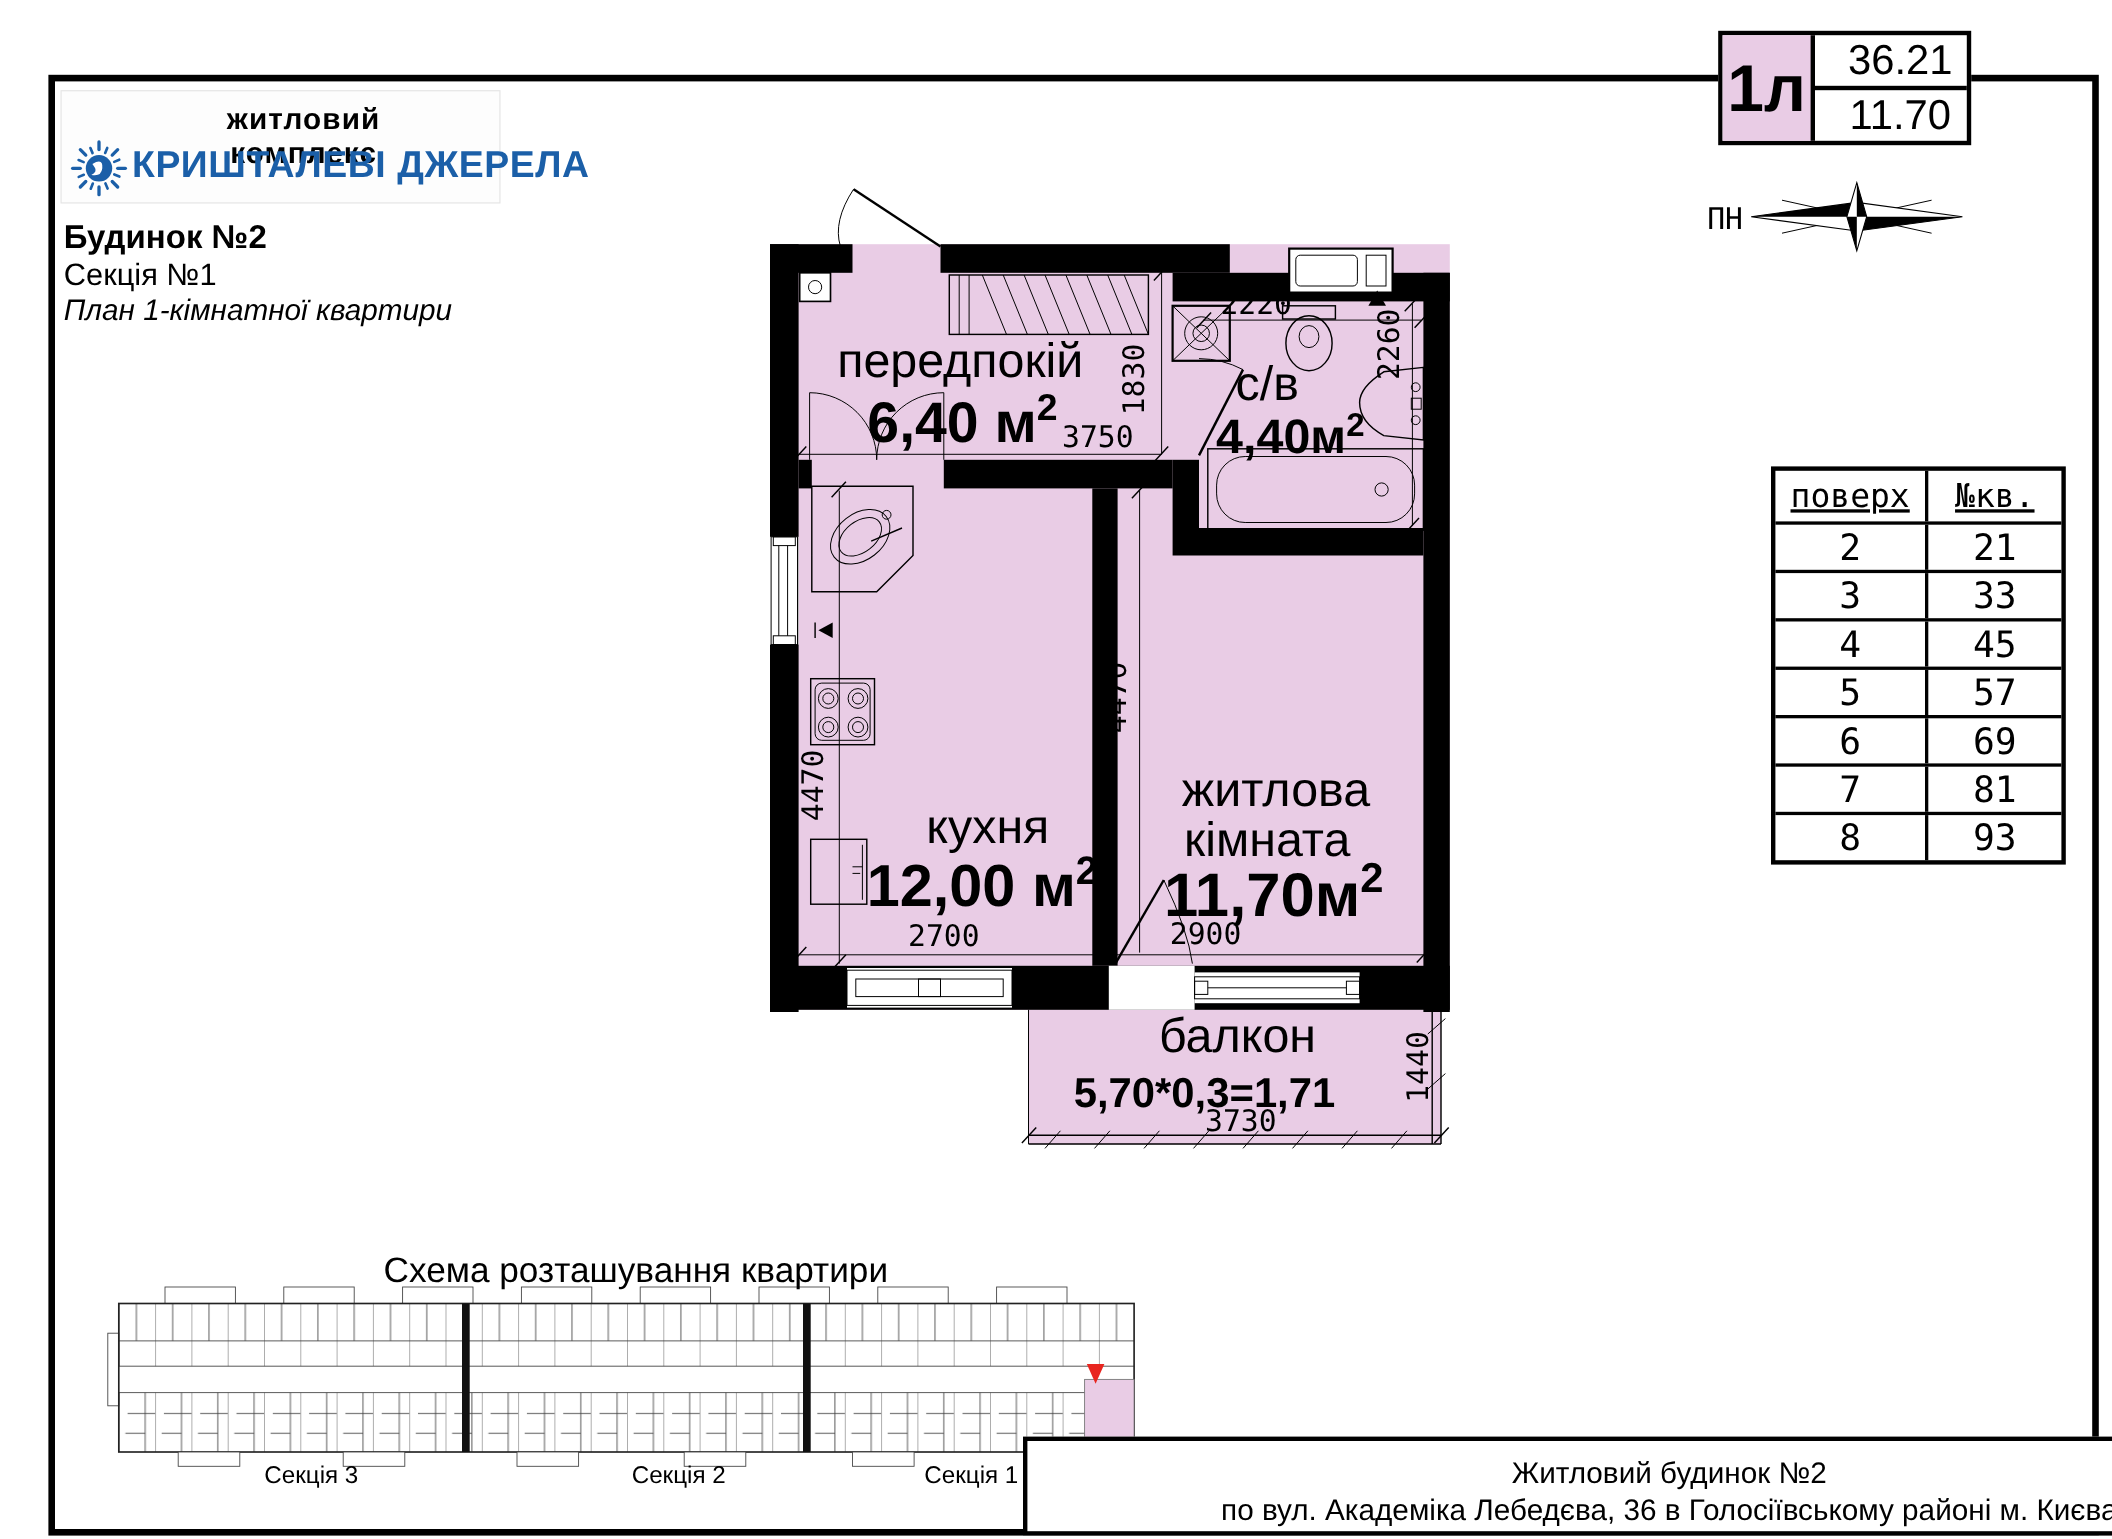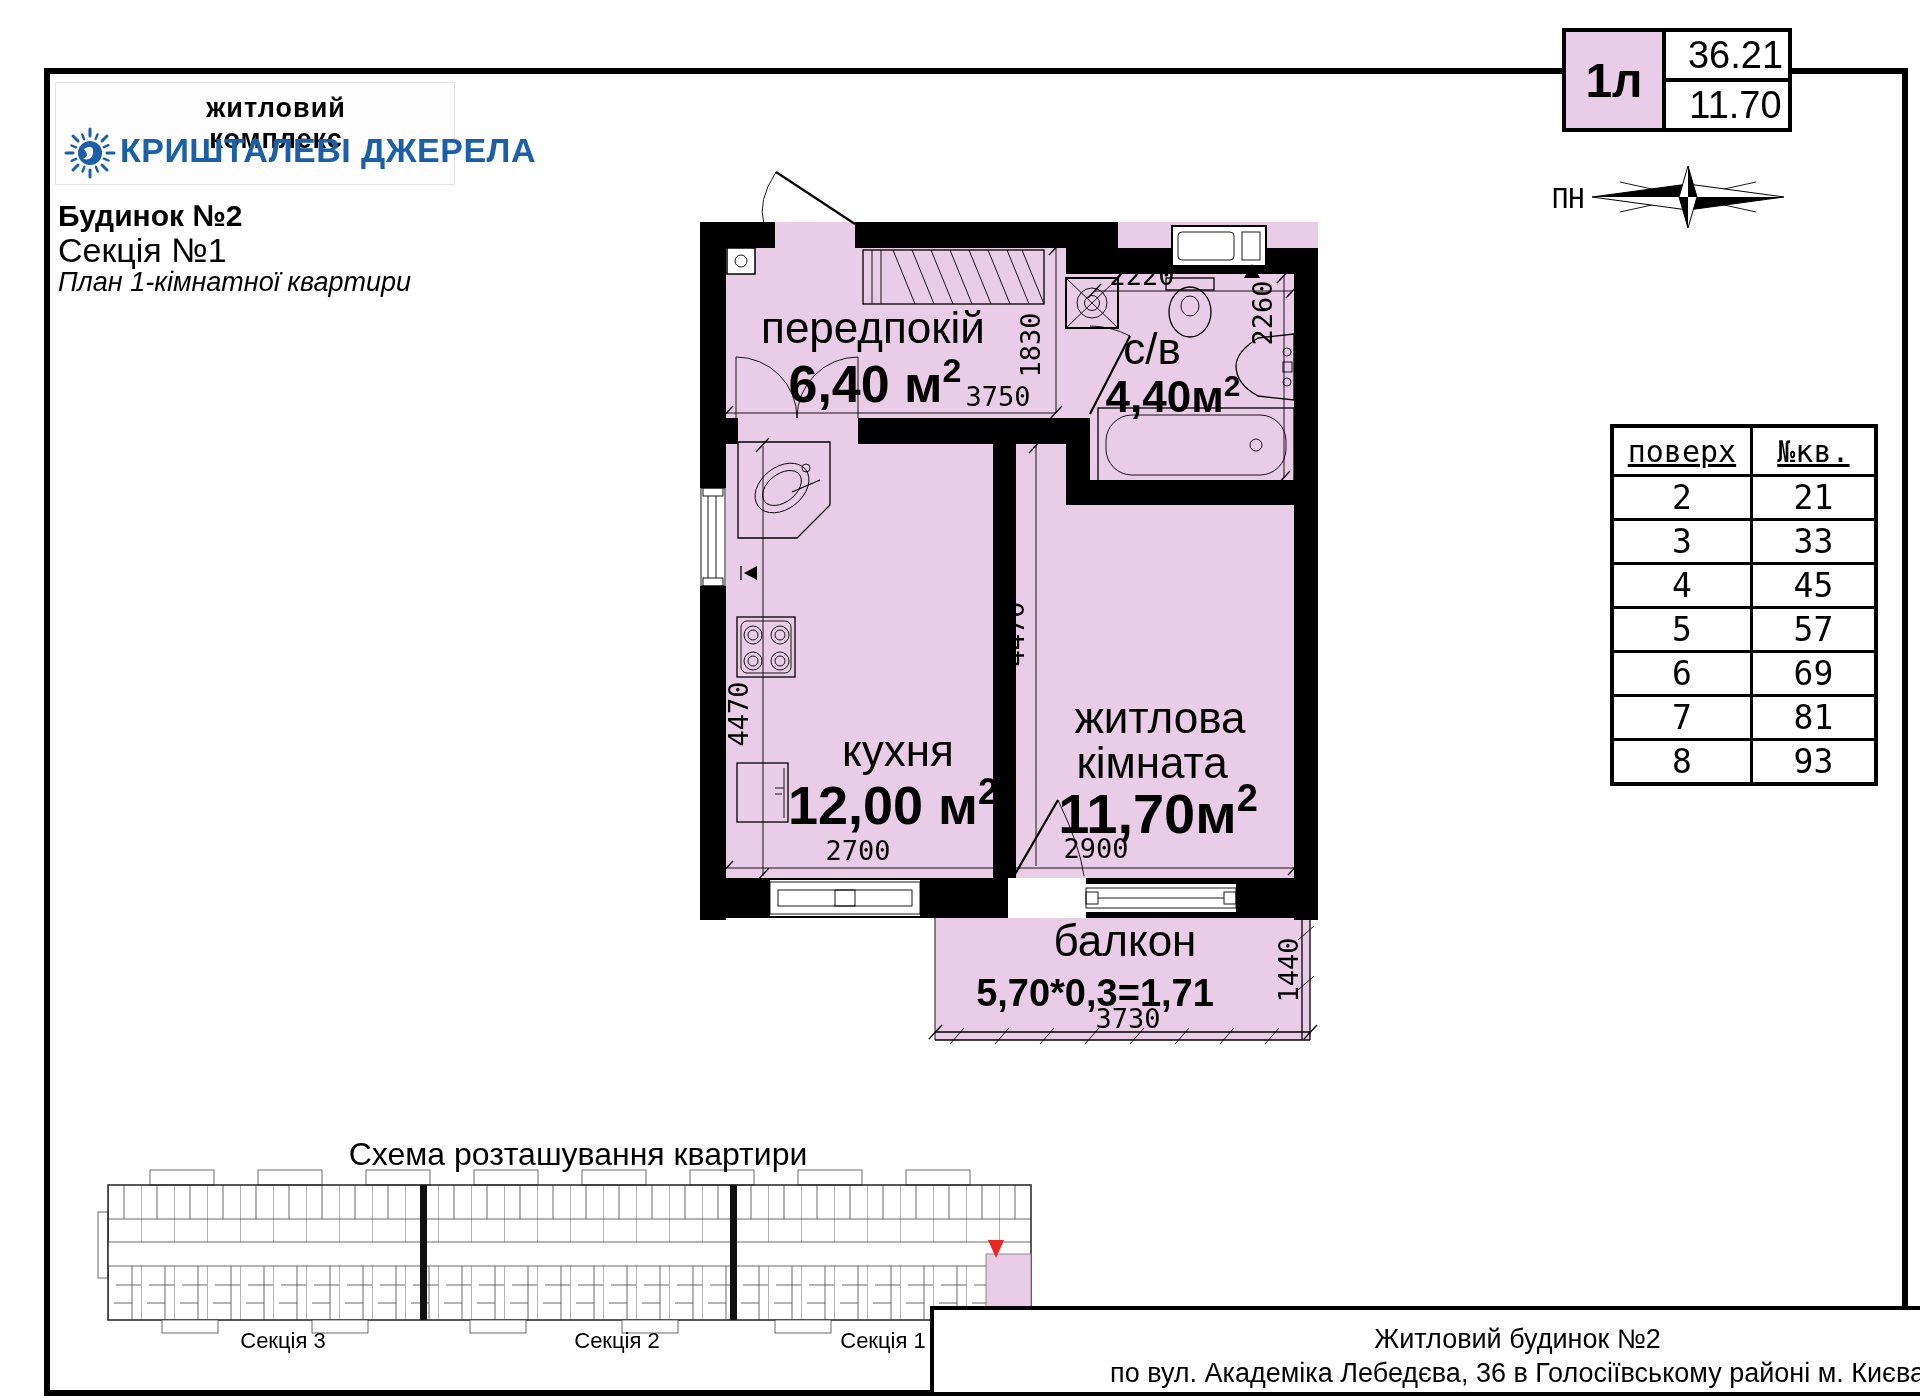--- a/index.html
+++ b/index.html
@@ -20,28 +20,28 @@
   
   .logo-box{position:absolute;left:55px;top:82px;width:400px;height:103px;
     background:#fdfdfd;border:1px solid #e3e3e3;z-index:3;}
   .logo-top{position:absolute;left:80px;top:10px;width:280px;text-align:center;
     font-weight:bold;font-size:27px;letter-spacing:1px;}
   .logo-name{position:absolute;left:64px;top:48px;width:330px;
     font-weight:bold;font-size:34px;letter-spacing:.5px;color:var(--brand-blue);white-space:nowrap;}
   .sun{position:absolute;left:8px;top:42px;}
   .title-block{position:absolute;left:58px;top:198px;z-index:3;}
   .t-building{font-size:30px;font-weight:bold;line-height:36px;}
-  .t-section{font-size:34px;line-height:32px;}
+  .t-section{font-size:28px;line-height:32px;}
   .t-plan{font-size:27px;line-height:32px;font-style:italic;}
   
   .badge{position:absolute;left:1562px;top:28px;width:230px;height:104px;
     border:4px solid #000;background:#fff;display:flex;z-index:4;}
-  .badge-type{width:100px;background:var(--room-fill);border-right:4px solid #000;
+  .badge-type{width:84px;background:var(--room-fill);border-right:4px solid #000;
     display:flex;align-items:center;justify-content:center;
-    font-size:48px;font-weight:bold;}
+    font-size:60px;font-weight:bold;}
   .badge-nums{flex:1;display:flex;flex-direction:column;}
   .badge-num{flex:1;display:flex;align-items:center;justify-content:center;font-size:38px;padding-left:17px;}
   .badge-num:first-child{border-bottom:4px solid #000;}
   
   .ftable{position:absolute;left:1610px;top:424px;width:268px;border:4px solid #000;
     background:#fff;z-index:3;font-family:"DejaVu Sans Mono",monospace;}
   .ftr{display:flex;height:44px;border-top:3px solid #000;}
   .ftr:first-child{border-top:none;height:46px;text-decoration:underline;}
   .ftc{width:138px;display:flex;align-items:center;justify-content:center;font-size:33px;}
   .ftc+.ftc{width:126px;border-left:3px solid #000;}

